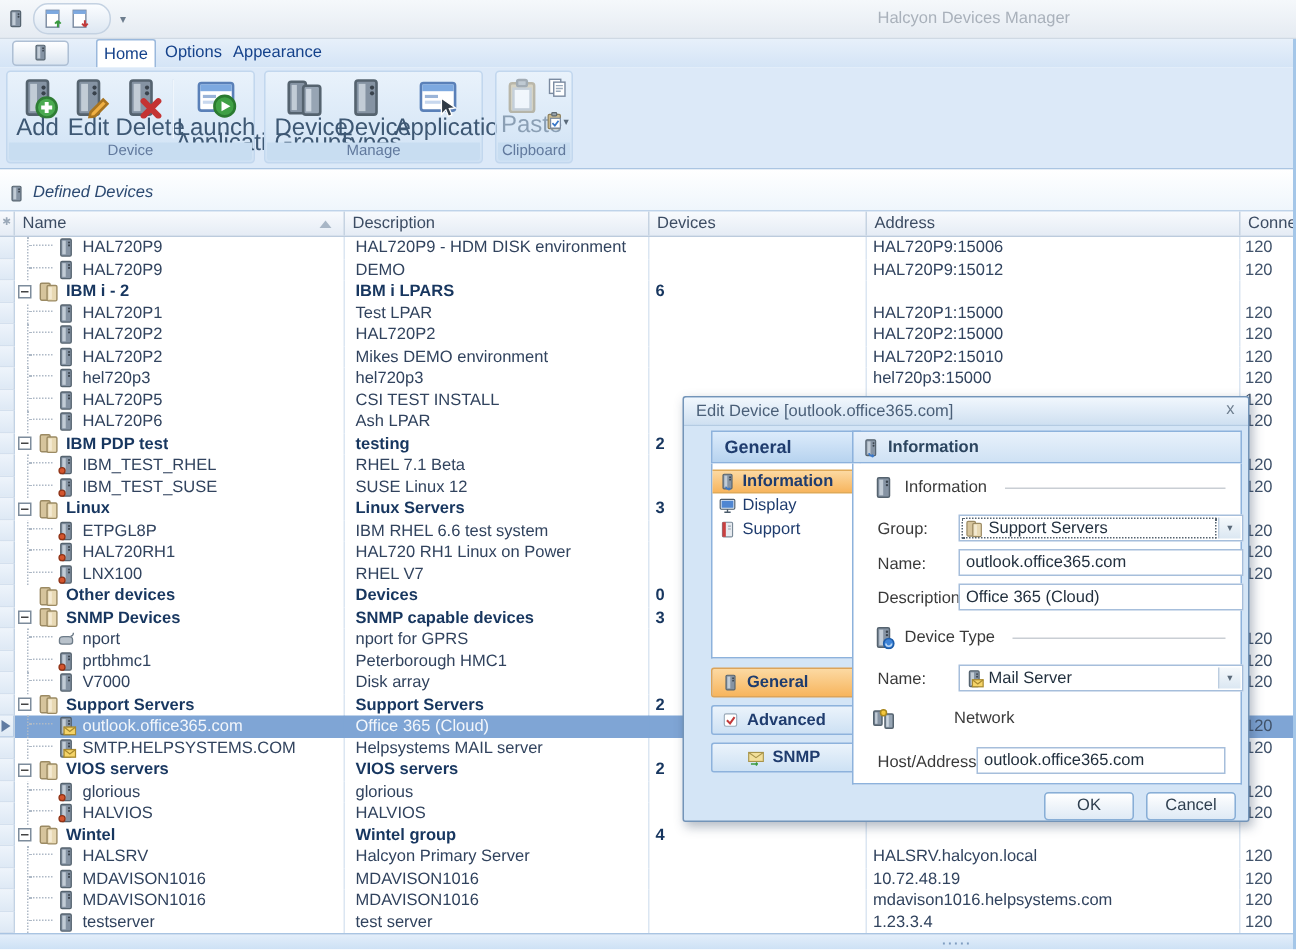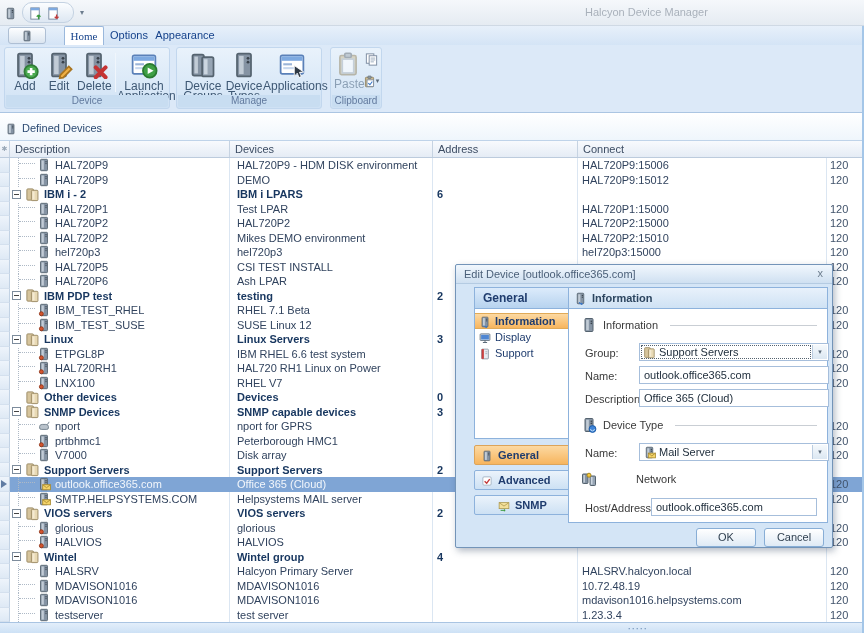--- a/index.html
+++ b/index.html
@@ -13,37 +13,37 @@
   .qat { position:absolute; left:22px; top:2px; height:21px; width:52px; border:1px solid #c4d2e2;
          border-radius:10px; background:linear-gradient(#fbfdff,#dde7f2); display:flex; align-items:center; gap:3px; padding-left:5px; }
   .qat-more { position:absolute; left:80px; top:8px; font-size:8px; color:#6d7d8e; }
   .win-title { position:absolute; left:585px; top:6px; font-size:11px; color:#a9b1bb; }
 
   
   .tabrow { height:19px; background:linear-gradient(#e7f0fa,#d4e4f6); position:relative; }
   .appbtn { position:absolute; left:8px; top:1px; width:38px; height:17px; border:1px solid #aebfd4;
             border-radius:3px; background:linear-gradient(#fdfeff,#dbe5f0); display:flex; align-items:center; justify-content:center; }
   .tab { position:absolute; top:0; height:19px; line-height:19px; font-size:11px; color:#15428b; text-align:center; }
-  .tab.selected { background:#fff; border:1px solid #9ab8dc; border-bottom:none; border-radius:2px 2px 0 0;font-family:Liberation Serif, serif; }
+  .tab.selected { background:#fff; border:1px solid #9ab8dc; border-bottom:none; border-radius:2px 2px 0 0; }
 
   
   .ribbon { height:68px; background:#dce9f8; border-bottom:1px solid #abc5e2; position:relative; }
   .rgroup { position:absolute; top:2px; height:62px; border:1px solid #c2d7ee; border-radius:3px;
             background:linear-gradient(#e9f2fb,#d9e8f7 65%,#cfe1f4); }
   .glabel { position:absolute; left:1px; right:1px; bottom:1px; height:12px; background:#c8ddf1;
             border-radius:0 0 2px 2px; font-size:10px; color:#61799d; text-align:center; line-height:12px; }
-  .rbtn { position:absolute; top:3px; text-align:center; font-size:12px; color:#3e5874; line-height:10px; }
+  .rbtn { position:absolute; top:3px; text-align:center; font-size:16px; color:#3e5874; line-height:10px; }
   .rbtn .icn { display:block; margin:0 auto 2px auto; }
   .rbtn.disabled { opacity:.5; }
   .rsep { position:absolute; top:5px; bottom:16px; width:1px; background:#c2d5ea; border-right:1px solid #f0f6fc; }
   .rsmall { position:absolute; width:18px; height:18px; display:flex; align-items:center; justify-content:center; }
   .dd-mini { font-size:7px; color:#5a6a7a; }
 
   
-  .caption { height:28px; background:linear-gradient(#ffffff,#eff6fc); border-bottom:1px solid #bfd3e9; position:relative; }
+  .caption { height:28px; background:linear-gradient(#ffffff,#eff6fc); border-bottom:1px solid #bfd3e9; position:relative;font-style:italic; }
   .caption .icn { position:absolute; left:5px; top:10px; }
   .caption-text { position:absolute; left:22px; top:9px; font-size:11px; color:#2c4a72; }
 
   
   .ghead { height:17px; display:grid; grid-template-columns:10px 220px 203px 145px 249px 37px;
            background:linear-gradient(#f8fafd,#e5ecf5); border-bottom:1px solid #bccbdd; font-size:11px; color:#3c4c63; }
   .ghead .hc { border-right:1px solid #c6d3e2; padding:2px 0 0 5px; position:relative; white-space:nowrap; overflow:hidden; }
   .hc.gut { padding:0; text-align:center; font-size:7px; color:#9aa8b8; line-height:15px; }
   .sort-arrow { position:absolute; right:8px; top:6px; width:0; height:0; border-left:4px solid transparent;
                 border-right:4px solid transparent; border-bottom:5px solid #a8b6c6; }
@@ -130,21 +130,21 @@
             <rect x="3" y="2" width="9" height="2.6" fill="#7da9e0"></rect>
             <path d="M11.3 14 v-4.5 m0 0 l-2 2 m2 -2 l2 2" stroke="#3a9a3f" stroke-width="1.4" fill="none"></path>
           </svg></span>
       <span><svg class="icn" width="15" height="15" viewBox="0 0 16 16">
             <rect x="3" y="2" width="9" height="12" fill="#fff" stroke="#7a8aa0"></rect>
             <rect x="3" y="2" width="9" height="2.6" fill="#7da9e0"></rect>
             <path d="M11.3 9 v4.5 m0 0 l-2-2 m2 2 l2-2" stroke="#c23a3a" stroke-width="1.4" fill="none"></path>
           </svg></span>
     </div>
     <span class="qat-more">▾</span>
-    <span class="win-title">Halcyon Device Manager</span>
+    <span class="win-title">Halcyon Devices Manager</span>
   </div>
 
   <div class="tabrow">
     <div class="appbtn">
       <span><svg class="icn" width="12" height="12" viewBox="0 0 16 16">
             <rect x="4" y="1.5" width="8" height="13" rx="1" fill="#8593a3" stroke="#55636f"></rect>
             <rect x="5.2" y="2.8" width="2.6" height="10.4" fill="#c2ccd6"></rect>
             <circle cx="10.3" cy="4.2" r=".8" fill="#39424c"></circle>
             <circle cx="10.3" cy="6.4" r=".8" fill="#39424c"></circle>
           </svg></span>
@@ -268,20 +268,21 @@
           <rect x="4" y="1.5" width="8" height="13" rx="1" fill="#8593a3" stroke="#55636f"></rect>
           <rect x="5.2" y="2.8" width="2.6" height="10.4" fill="#c2ccd6"></rect>
           <circle cx="10.3" cy="4.2" r=".8" fill="#39424c"></circle>
           <circle cx="10.3" cy="6.4" r=".8" fill="#39424c"></circle>
         </svg></span>
     <span class="caption-text">Defined Devices</span>
   </div>
 
   <div class="ghead">
     <div class="hc gut">✱</div>
+    <div class="hc"><span>Name</span><span class="sort-arrow"></span></div>
     <div class="hc">Description</div>
     <div class="hc">Devices</div>
     <div class="hc">Address</div>
     <div class="hc" style="border-right:none;">Connect</div>
   </div>
 
   <div class="rows" id="rows">
       <div class="trow child">
     <div class="gutter"></div>
     <div class="c name">

